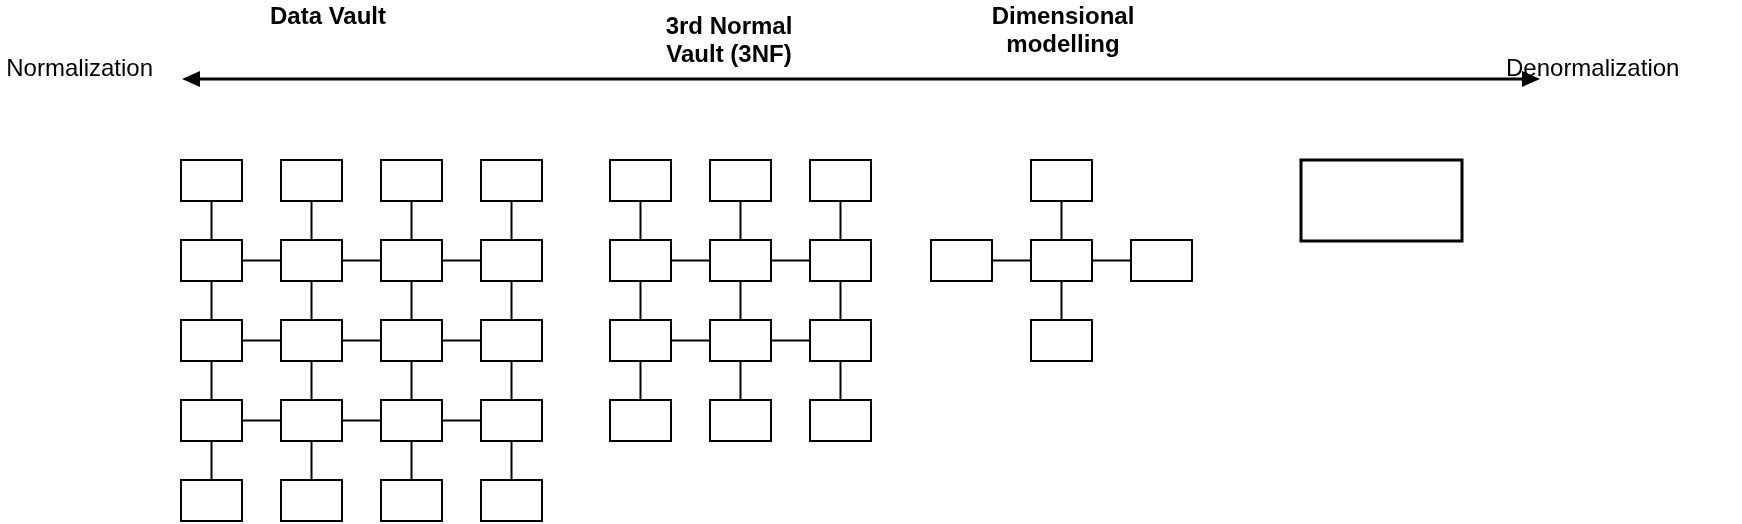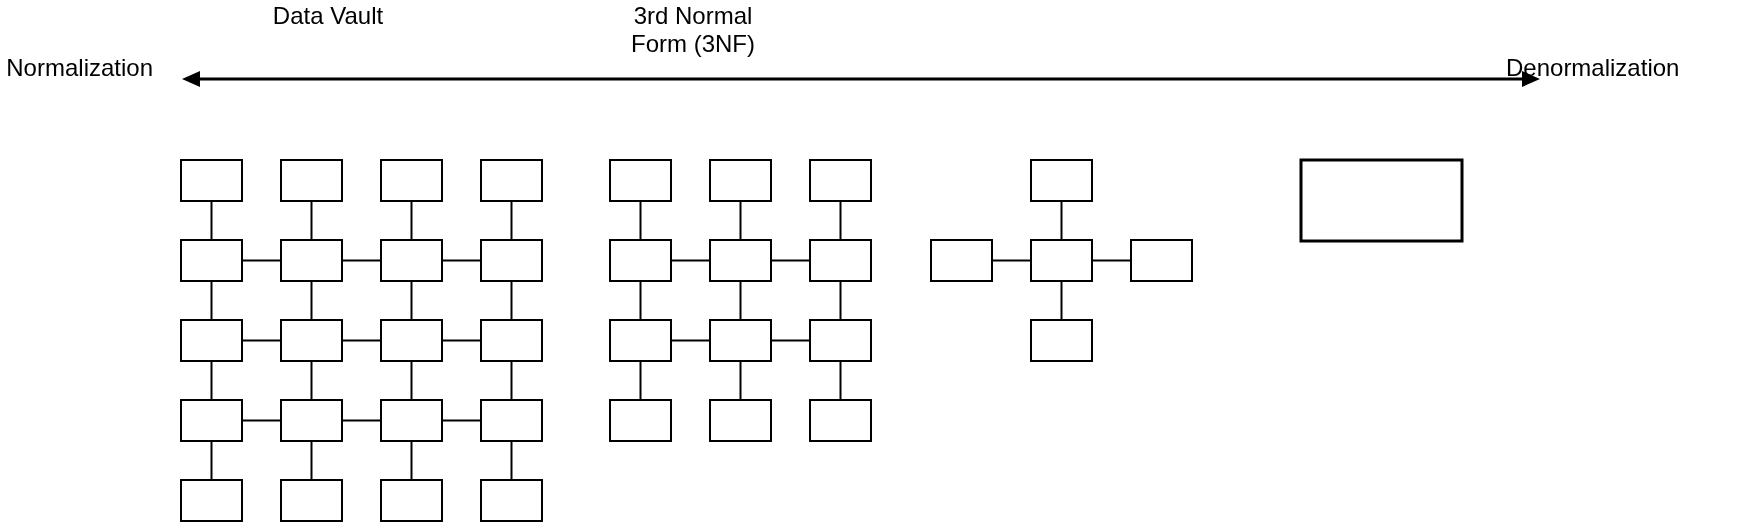--- a/index.html
+++ b/index.html
@@ -20,23 +20,24 @@
   }
   .axis-label.left{left:0;width:153px;text-align:right;}
   .axis-label.right{left:1506px;text-align:right;}
   .col-label{
     position:absolute;
     top:2px;
     width:240px;
     text-align:center;
     font-size:24px;
     line-height:28px;
+    font-weight:bold;
   }
   .col-label.dv{left:208px;}
-  .col-label.tnf{left:573px;}
+  .col-label.tnf{left:609px;margin-top:10px;}
   .col-label.dim{left:943px;}
   .col-label.obt{left:1236px;}
   svg{position:absolute;left:0;top:0;}
   .axis-line{stroke:#000000;stroke-width:3;}
   .axis-head{fill:#000000;stroke:none;}
 </style>
 </head>
 <body>
 
 <div class="canvas">
@@ -133,20 +134,24 @@
 
   <div class="axis-label left">Normalization</div>
   <div class="axis-label right">Denormalization</div>
 
   <div class="col-label dv">
     <div>Data Vault</div>
   </div>
 
   <div class="col-label tnf">
     <div>3rd Normal</div>
-    <div>Form (3NF)</div>
+    <div>Vault (3NF)</div>
   </div>
 
+  <div class="col-label dim">
+    <div>Dimensional</div>
+    <div>modelling</div>
+  </div>
 
   <div class="col-label obt">
   </div>
 
 </div>
 
 </body></html>

